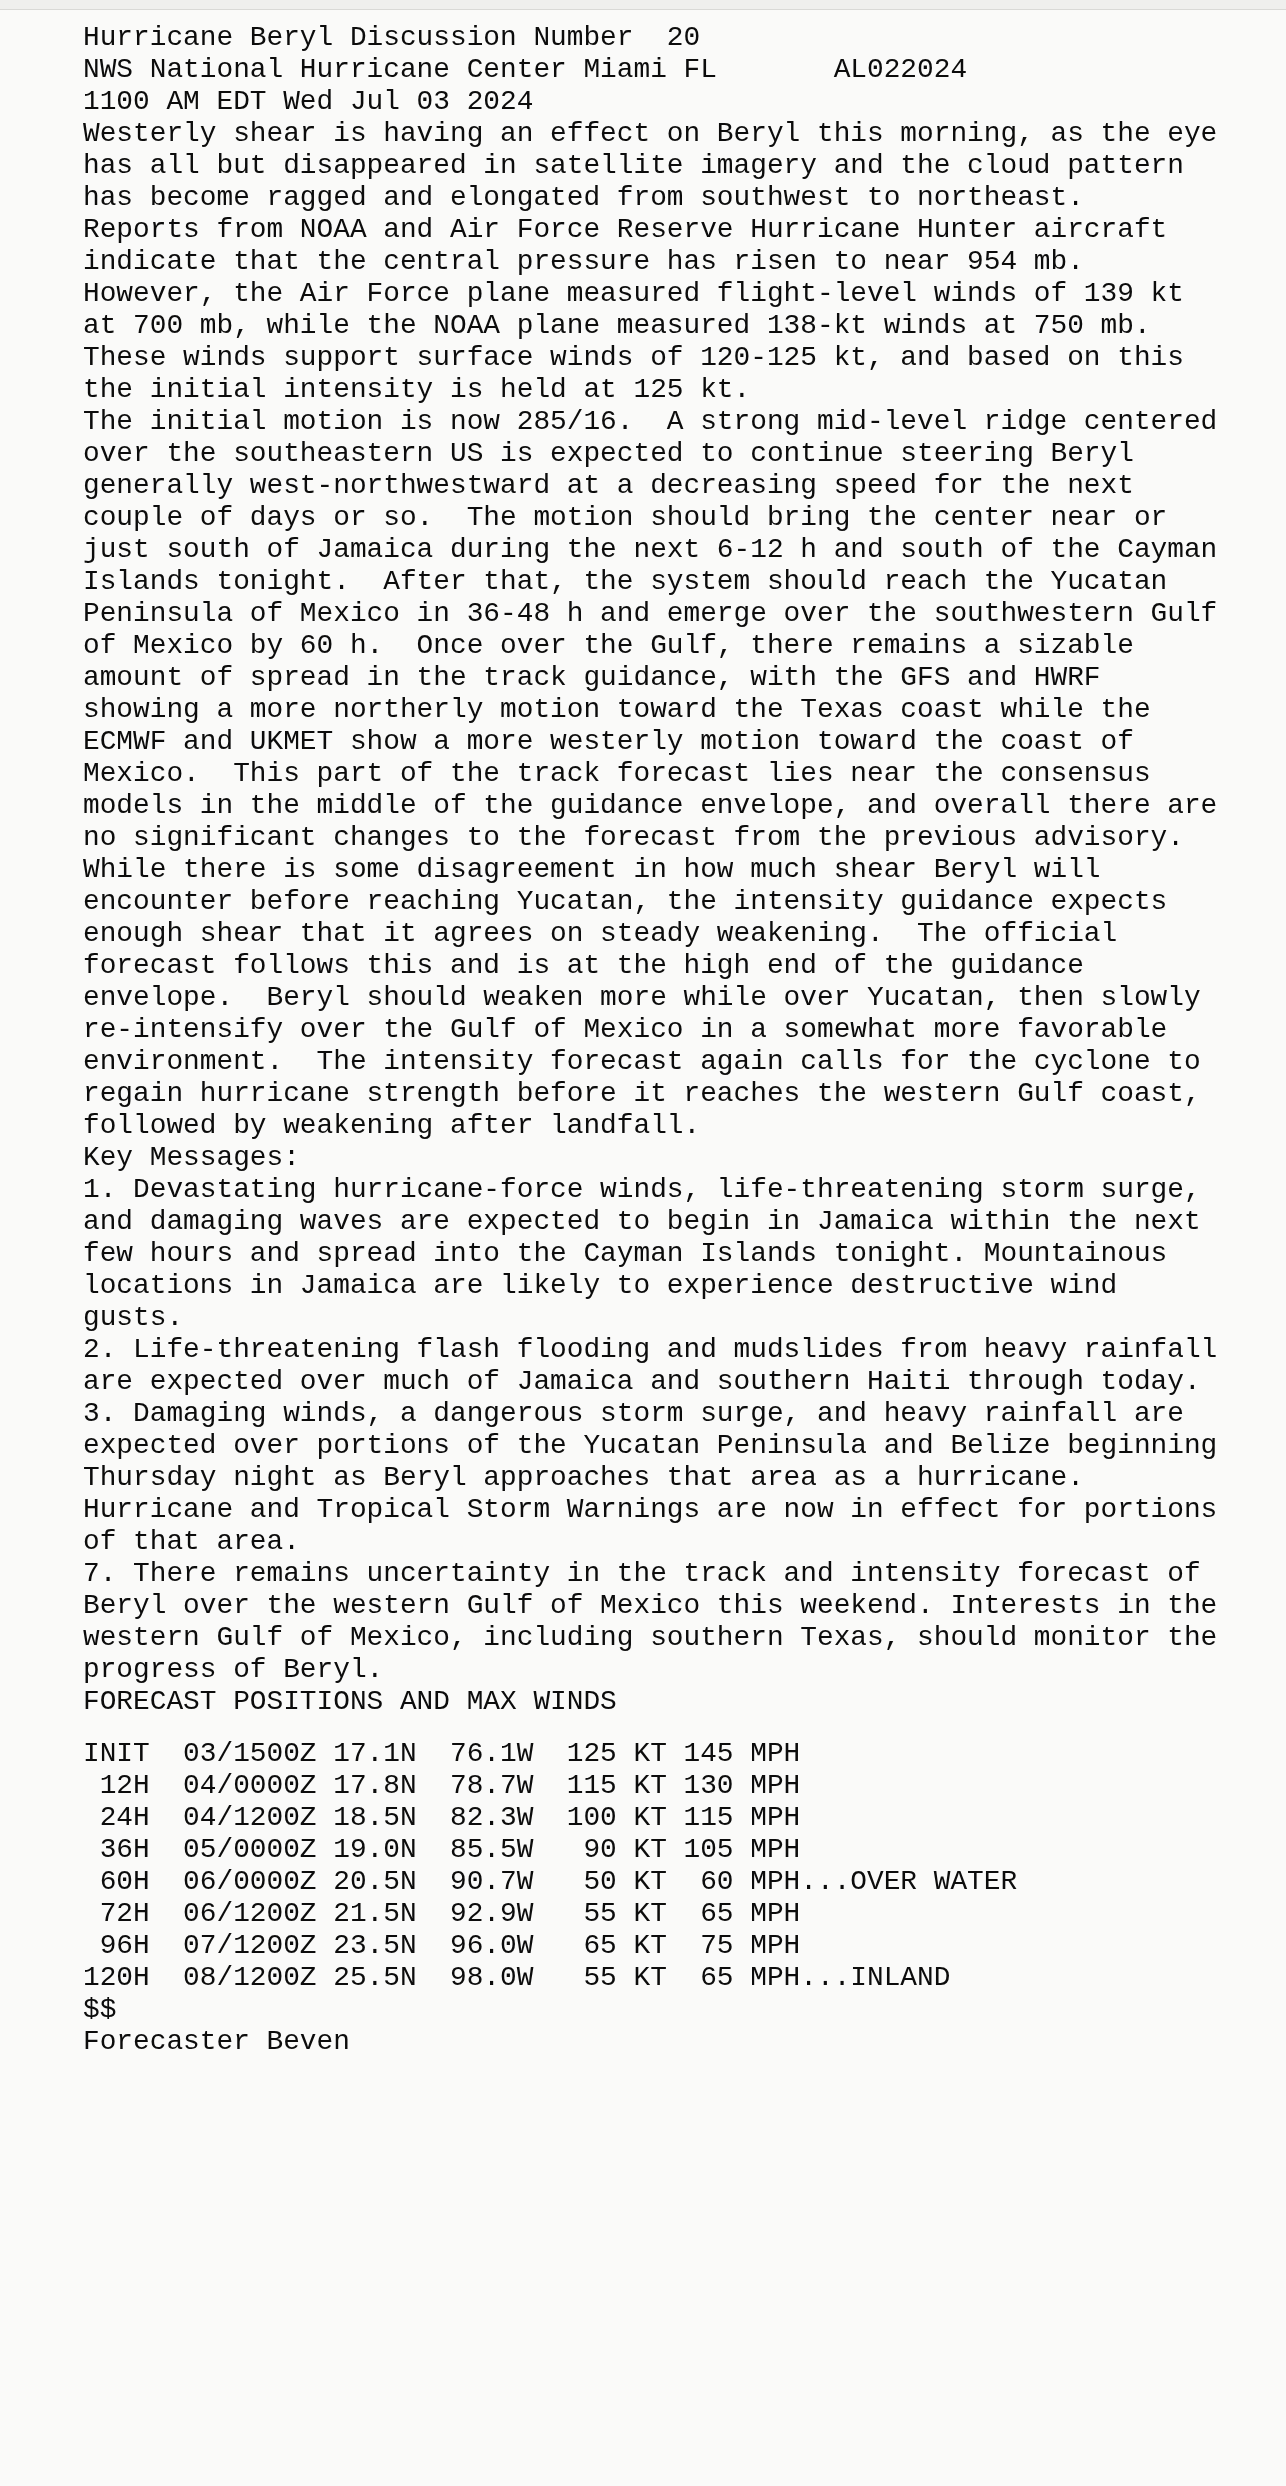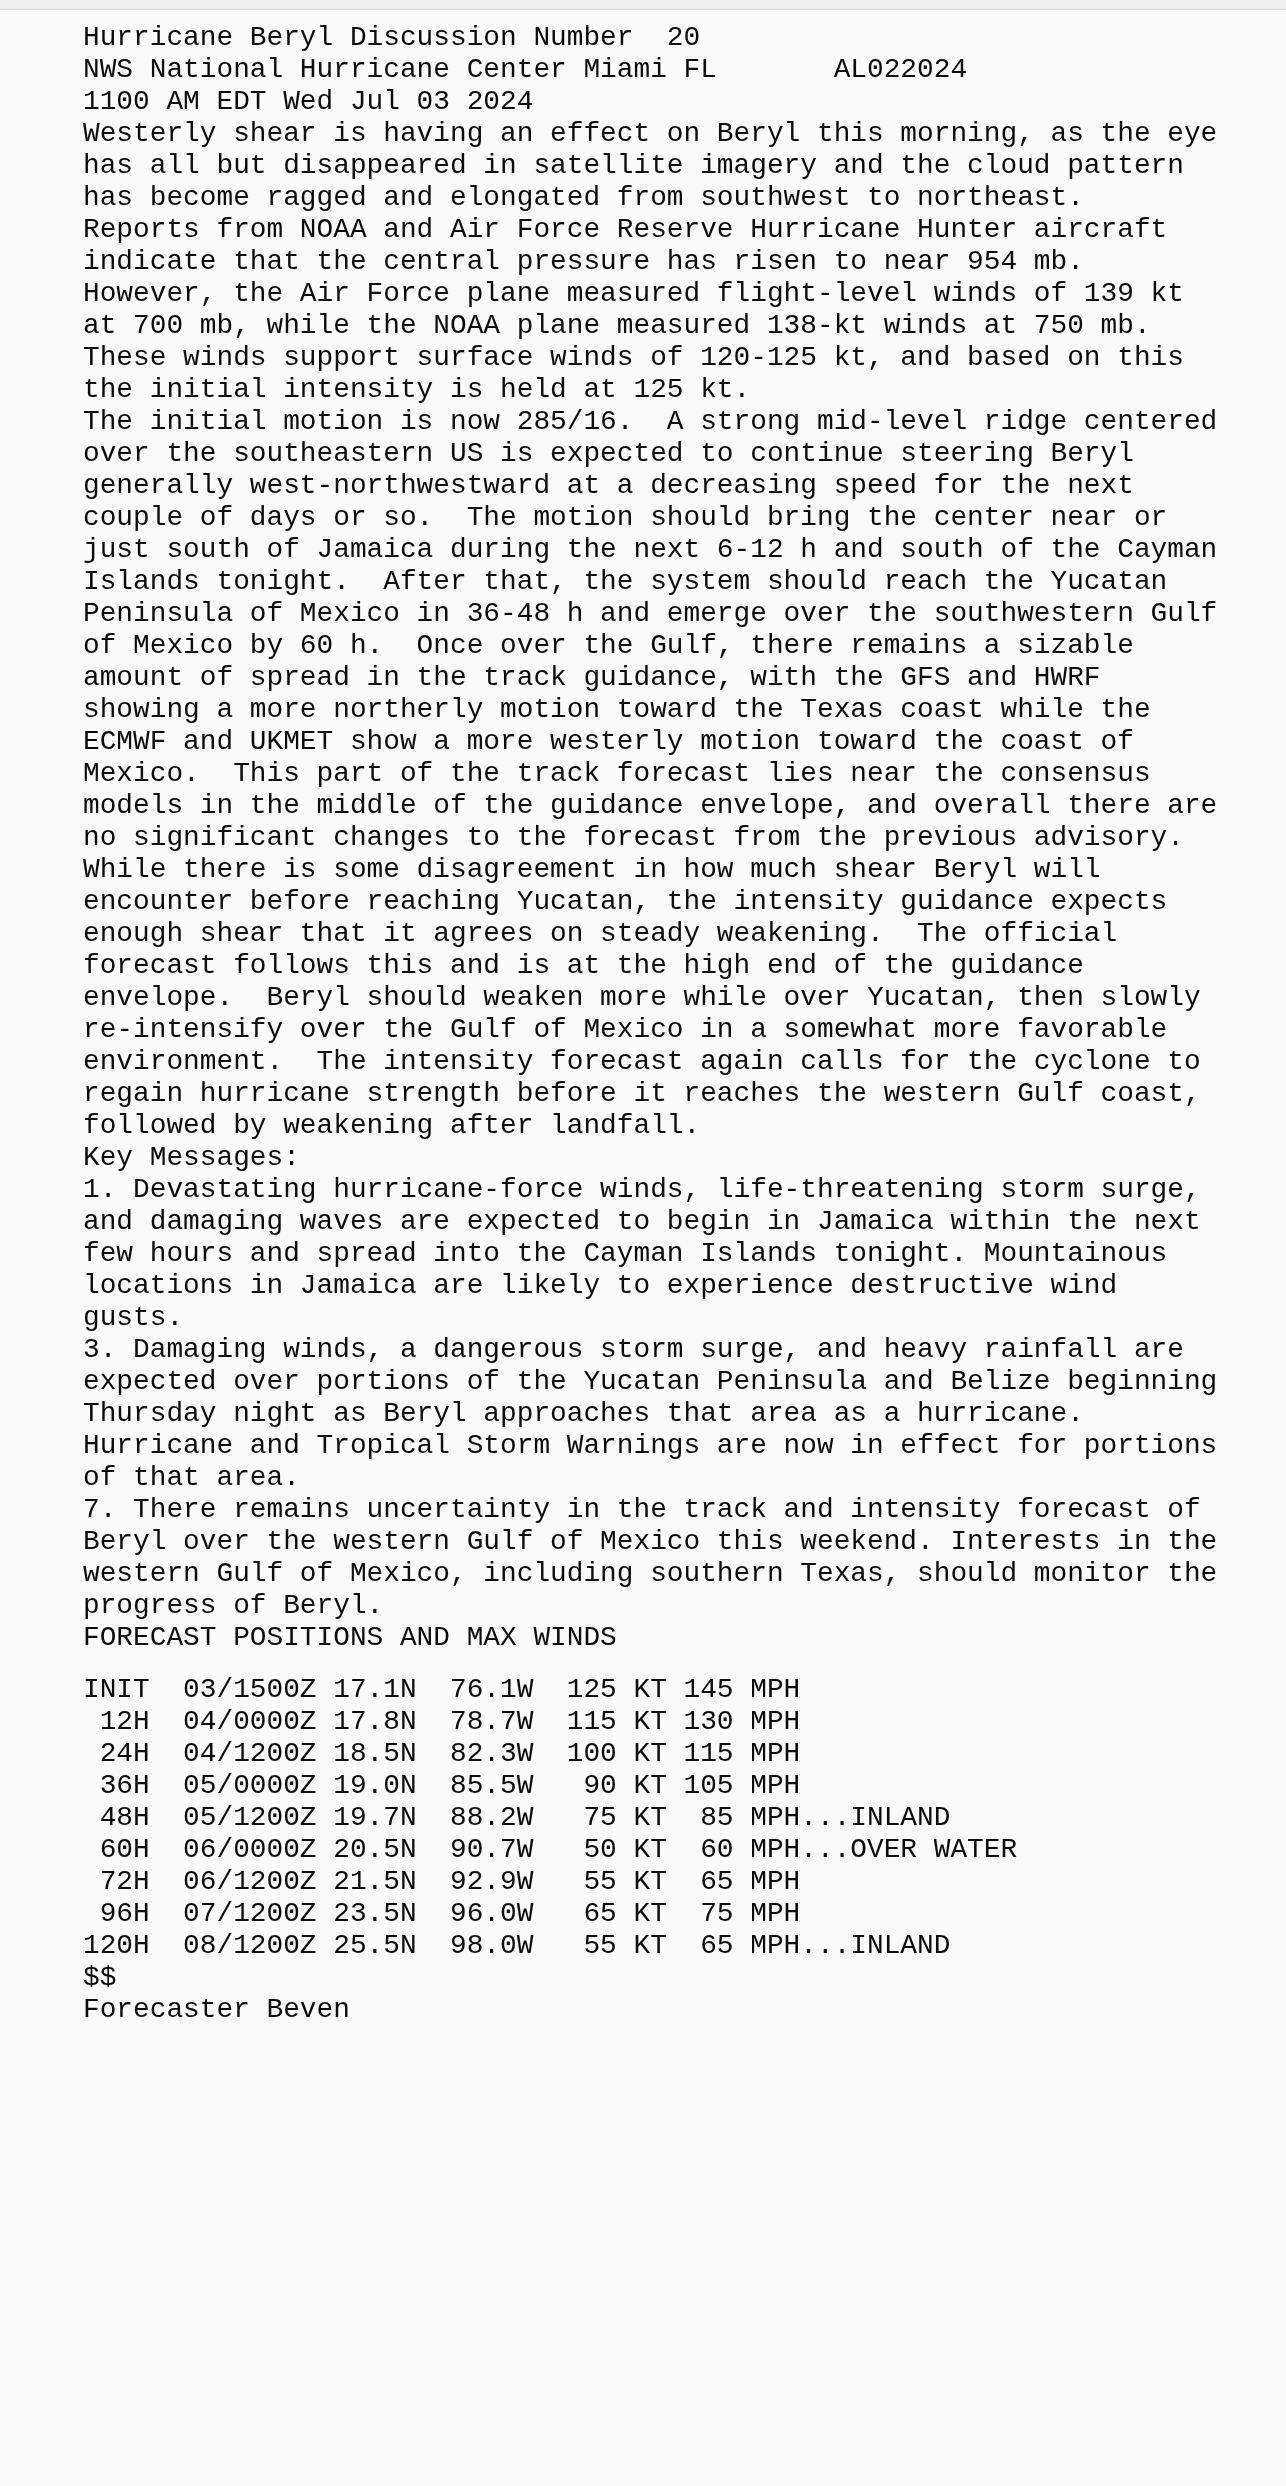--- a/index.html
+++ b/index.html
@@ -79,40 +79,41 @@
 followed by weakening after landfall.</pre>
 
   <pre class="gap2">Key Messages:</pre>
 
   <pre class="gap1">1. Devastating hurricane-force winds, life-threatening storm surge,
 and damaging waves are expected to begin in Jamaica within the next
 few hours and spread into the Cayman Islands tonight. Mountainous
 locations in Jamaica are likely to experience destructive wind
 gusts.</pre>
 
+  <pre class="gap1">2. Life-threatening flash flooding and mudslides from heavy rainfall
+are expected over much of Jamaica and southern Haiti through today.</pre>
 
   <pre class="gap1">3. Damaging winds, a dangerous storm surge, and heavy rainfall are
 expected over portions of the Yucatan Peninsula and Belize beginning
 Thursday night as Beryl approaches that area as a hurricane.
 Hurricane and Tropical Storm Warnings are now in effect for portions
 of that area.</pre>
 
   <pre class="gap1">7. There remains uncertainty in the track and intensity forecast of
 Beryl over the western Gulf of Mexico this weekend. Interests in the
 western Gulf of Mexico, including southern Texas, should monitor the
 progress of Beryl.</pre>
 
   <pre class="gap2">FORECAST POSITIONS AND MAX WINDS</pre>
 
   <div class="gap1">
     <pre>INIT  03/1500Z 17.1N  76.1W  125 KT 145 MPH</pre>
     <pre> 12H  04/0000Z 17.8N  78.7W  115 KT 130 MPH</pre>
     <pre> 24H  04/1200Z 18.5N  82.3W  100 KT 115 MPH</pre>
     <pre> 36H  05/0000Z 19.0N  85.5W   90 KT 105 MPH</pre>
-    <pre> 48H  05/1200Z 19.7N  88.2W   75 KT  85 MPH...INLAND</pre>
     <pre> 60H  06/0000Z 20.5N  90.7W   50 KT  60 MPH...OVER WATER</pre>
     <pre> 72H  06/1200Z 21.5N  92.9W   55 KT  65 MPH</pre>
     <pre> 96H  07/1200Z 23.5N  96.0W   65 KT  75 MPH</pre>
     <pre>120H  08/1200Z 25.5N  98.0W   55 KT  65 MPH...INLAND</pre>
   </div>
 
   <pre class="gap1">$$</pre>
 
   <pre>Forecaster Beven</pre>
 

